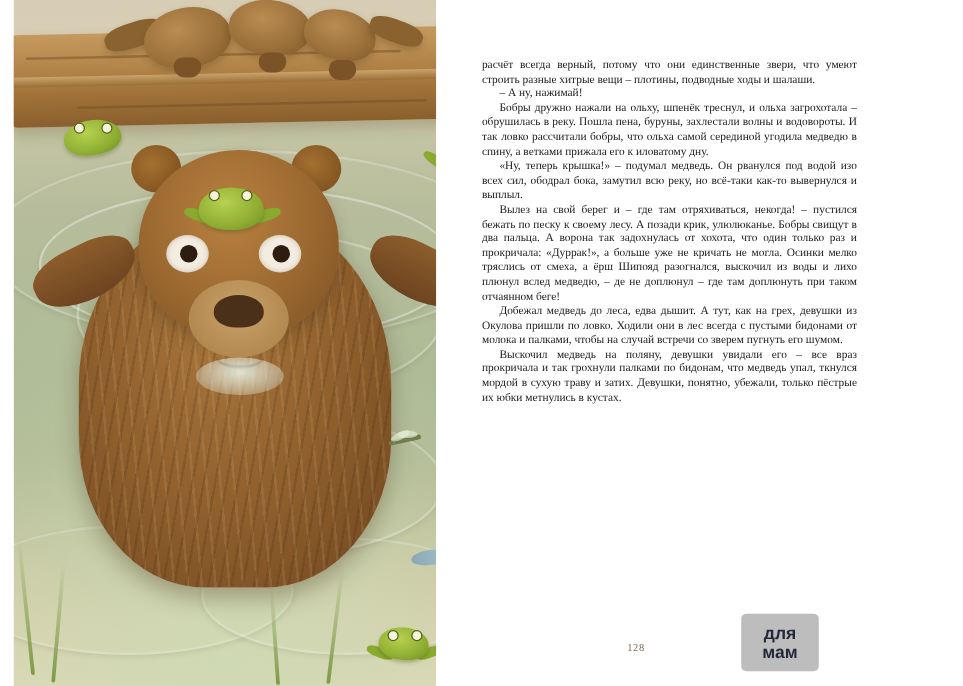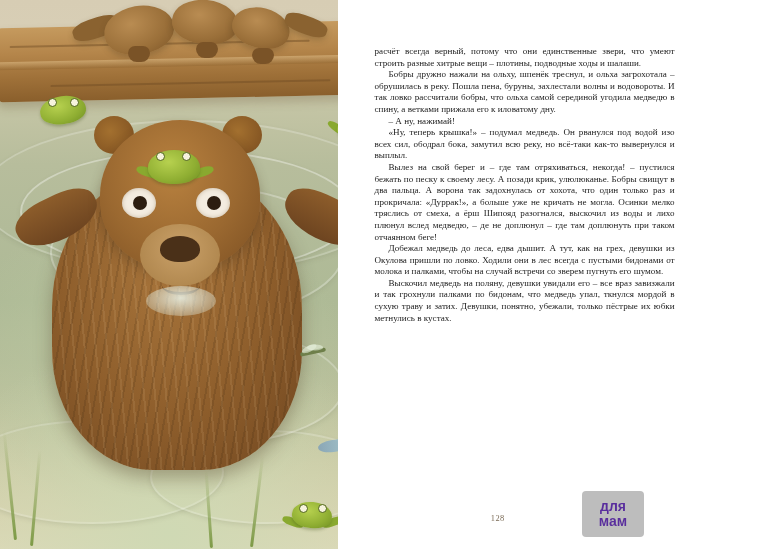--- a/index.html
+++ b/index.html
@@ -12,20 +12,21 @@
     height: 549px;
     overflow: hidden;
     font-family: "Liberation Serif", serif;
   }
   .spread {
     position: relative;
     width: 658px;
     height: 549px;
     background: #ffffff;
     display: flex;
+    margin-left: 11px;
   }
 
   
   .page-left {
     position: relative;
     width: 395px;
     height: 549px;
     overflow: hidden;
     background: #e8e0cf;
   }
@@ -331,21 +332,21 @@
   }
   
   .watermark {
     position: absolute;
     right: 14px;
     bottom: 12px;
     width: 62px;
     height: 46px;
     background: #b8b8b8;
     border-radius: 4px;
-    color: #4c1d95;
+    color: #0f172a;
     font-family: "Liberation Sans", sans-serif;
     font-weight: bold;
     font-size: 14px;
     line-height: 15px;
     display: flex;
     flex-direction: column;
     justify-content: center;
     align-items: center;
     opacity: .92;
   }
@@ -428,26 +429,26 @@
       <div class="reed" style="left:14px;  top:430px; height:110px; transform:rotate(-6deg);"></div>
       <div class="reed" style="left:30px;  top:450px; height:96px;  transform:rotate(5deg);"></div>
       <div class="reed" style="left:210px; top:470px; height:78px;  transform:rotate(-4deg);"></div>
       <div class="reed" style="left:250px; top:455px; height:92px;  transform:rotate(7deg);"></div>
     </div>
   </div>
 
   <div class="page-right">
     <div class="text-col">
       <p>расчёт всегда верный, потому что они единственные звери, что умеют строить разные хитрые вещи – плотины, подводные ходы и шалаши.</p>
+      <p class="indent">– А ну, нажимай!</p>
       <p class="indent">Бобры дружно нажали на ольху, шпенёк треснул, и ольха загрохотала – обрушилась в реку. Пошла пена, буруны, захлестали волны и водовороты. И так ловко рассчитали бобры, что ольха самой серединой угодила медведю в спину, а ветками прижала его к иловатому дну.</p>
-      <p class="indent">– А ну, нажимай!</p>
       <p class="indent">«Ну, теперь крышка!» – подумал медведь. Он рванулся под водой изо всех сил, ободрал бока, замутил всю реку, но всё-таки как-то вывернулся и выплыл.</p>
       <p class="indent">Вылез на свой берег и – где там отряхиваться, некогда! – пустился бежать по песку к своему лесу. А позади крик, улюлюканье. Бобры свищут в два пальца. А ворона так задохнулась от хохота, что один только раз и прокричала: «Дуррак!», а больше уже не кричать не могла. Осинки мелко тряслись от смеха, а ёрш Шипояд разогнался, выскочил из воды и лихо плюнул вслед медведю, – де не доплюнул – где там доплюнуть при таком отчаянном беге!</p>
       <p class="indent">Добежал медведь до леса, едва дышит. А тут, как на грех, девушки из Окулова пришли по ловко. Ходили они в лес всегда с пустыми бидонами от молока и палками, чтобы на случай встречи со зверем пугнуть его шумом.</p>
-      <p class="indent">Выскочил медведь на поляну, девушки увидали его – все враз завизжали и так грохнули палками по бидонам, что медведь упал, ткнулся мордой в сухую траву и затих. Девушки, понятно, убежали, только пёстрые их юбки метнулись в кустах.</p>
+      <p class="indent">Выскочил медведь на поляну, девушки увидали его – все враз прокричала и так грохнули палками по бидонам, что медведь упал, ткнулся мордой в сухую траву и затих. Девушки, понятно, убежали, только пёстрые их юбки метнулись в кустах.</p>
     </div>
 
     <div class="page-number">128</div>
 
     <div class="watermark">
       <span>для</span>
       <span>мам</span>
     </div>
   </div>
 </div>

